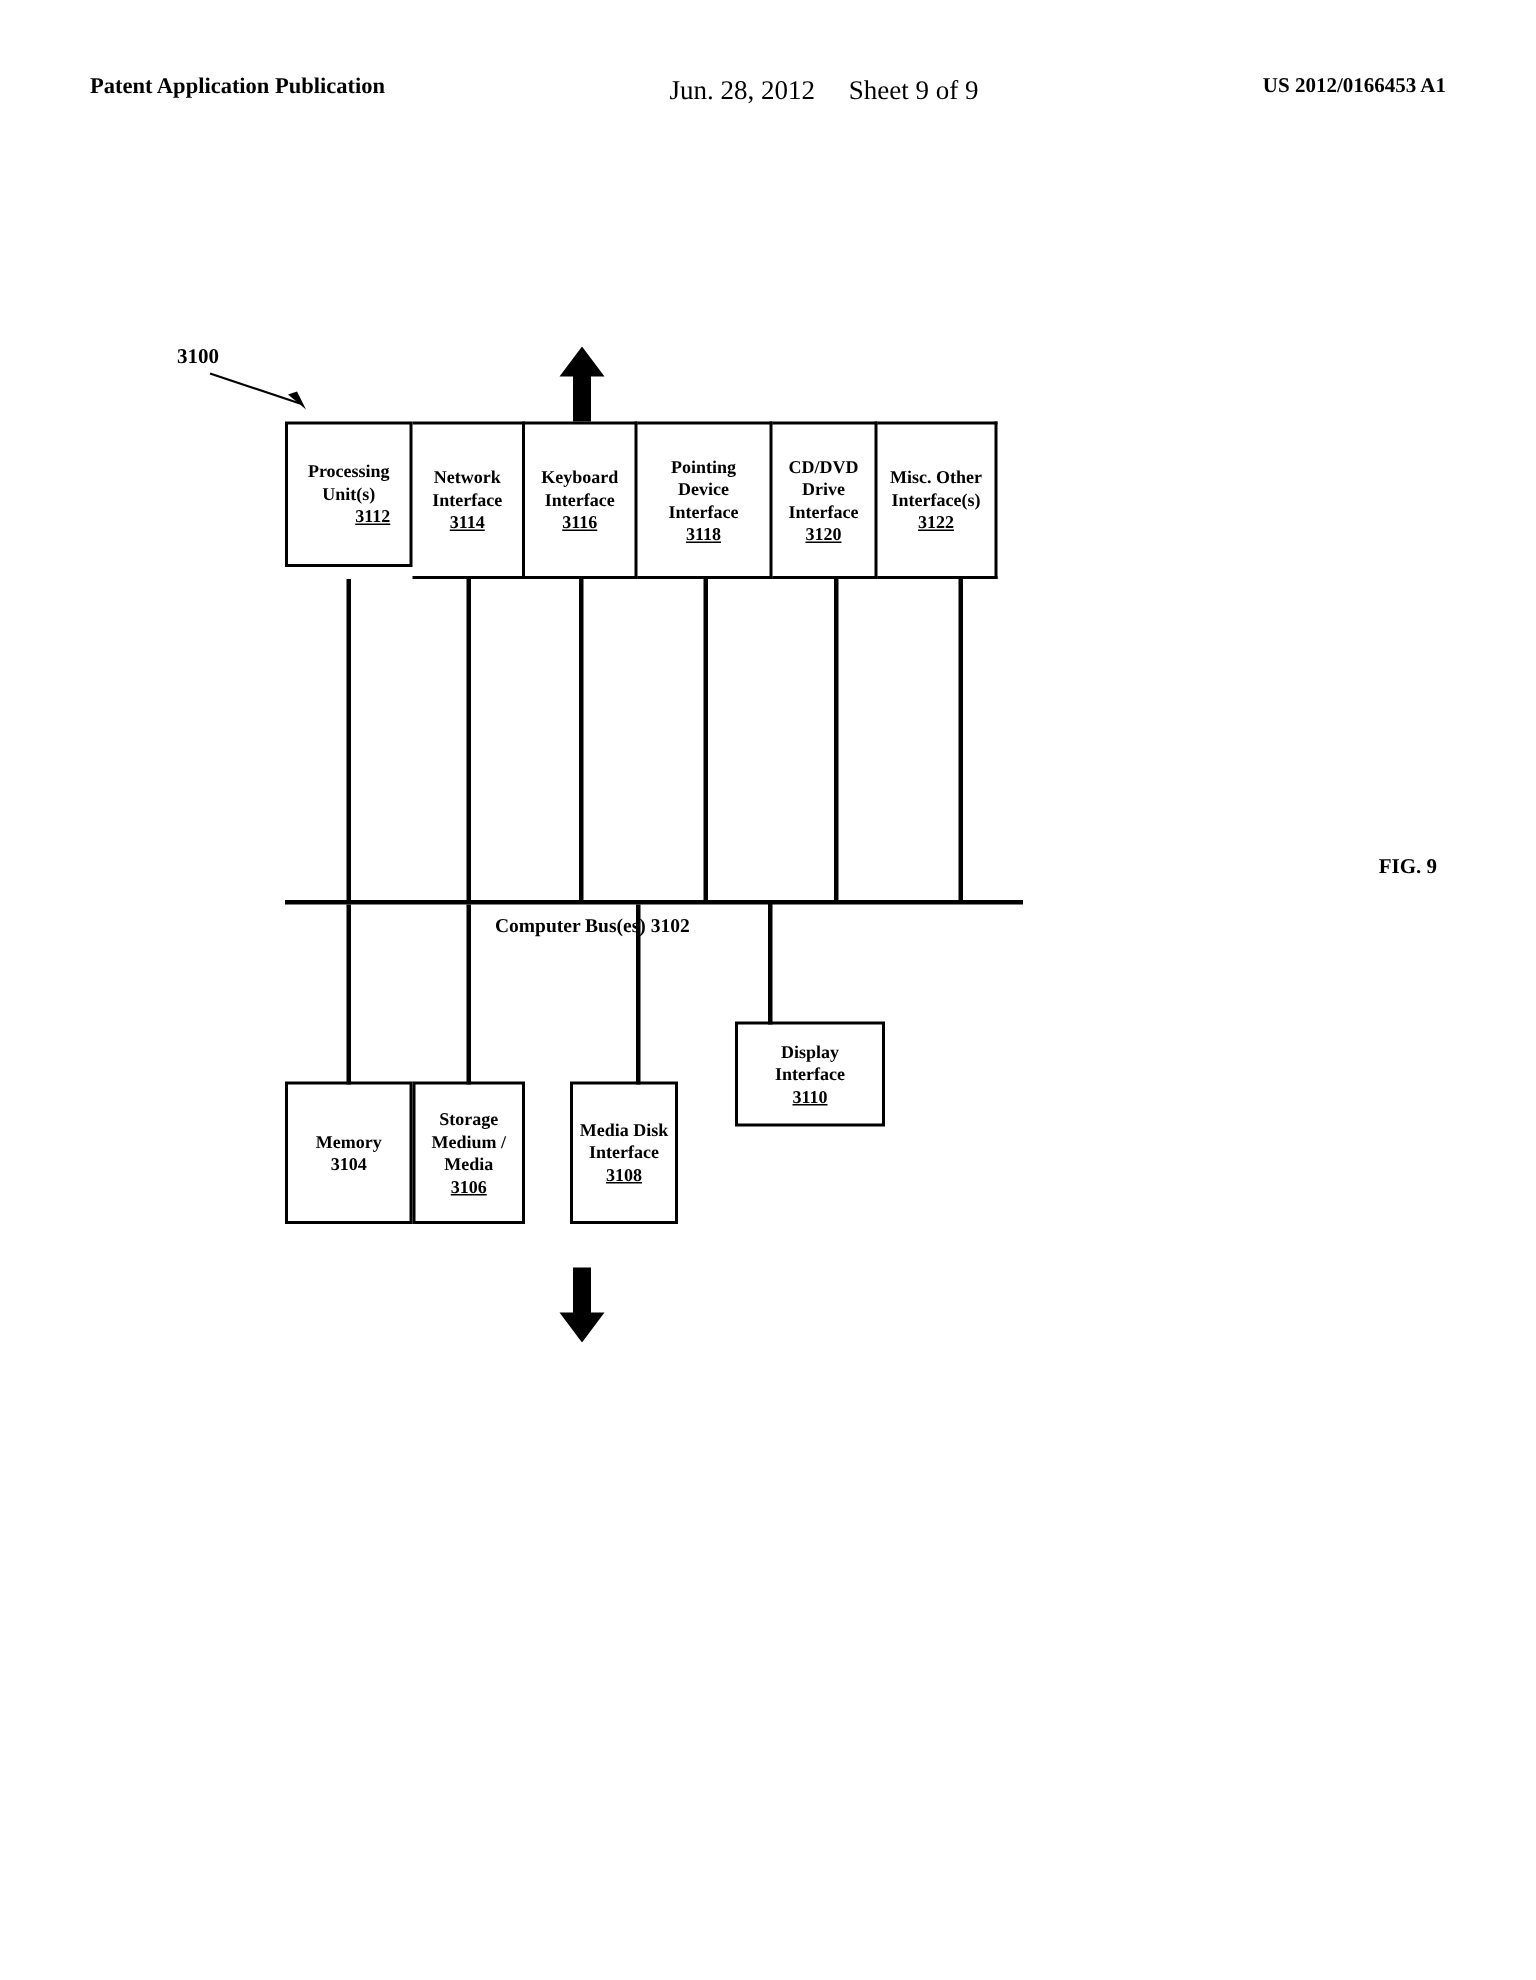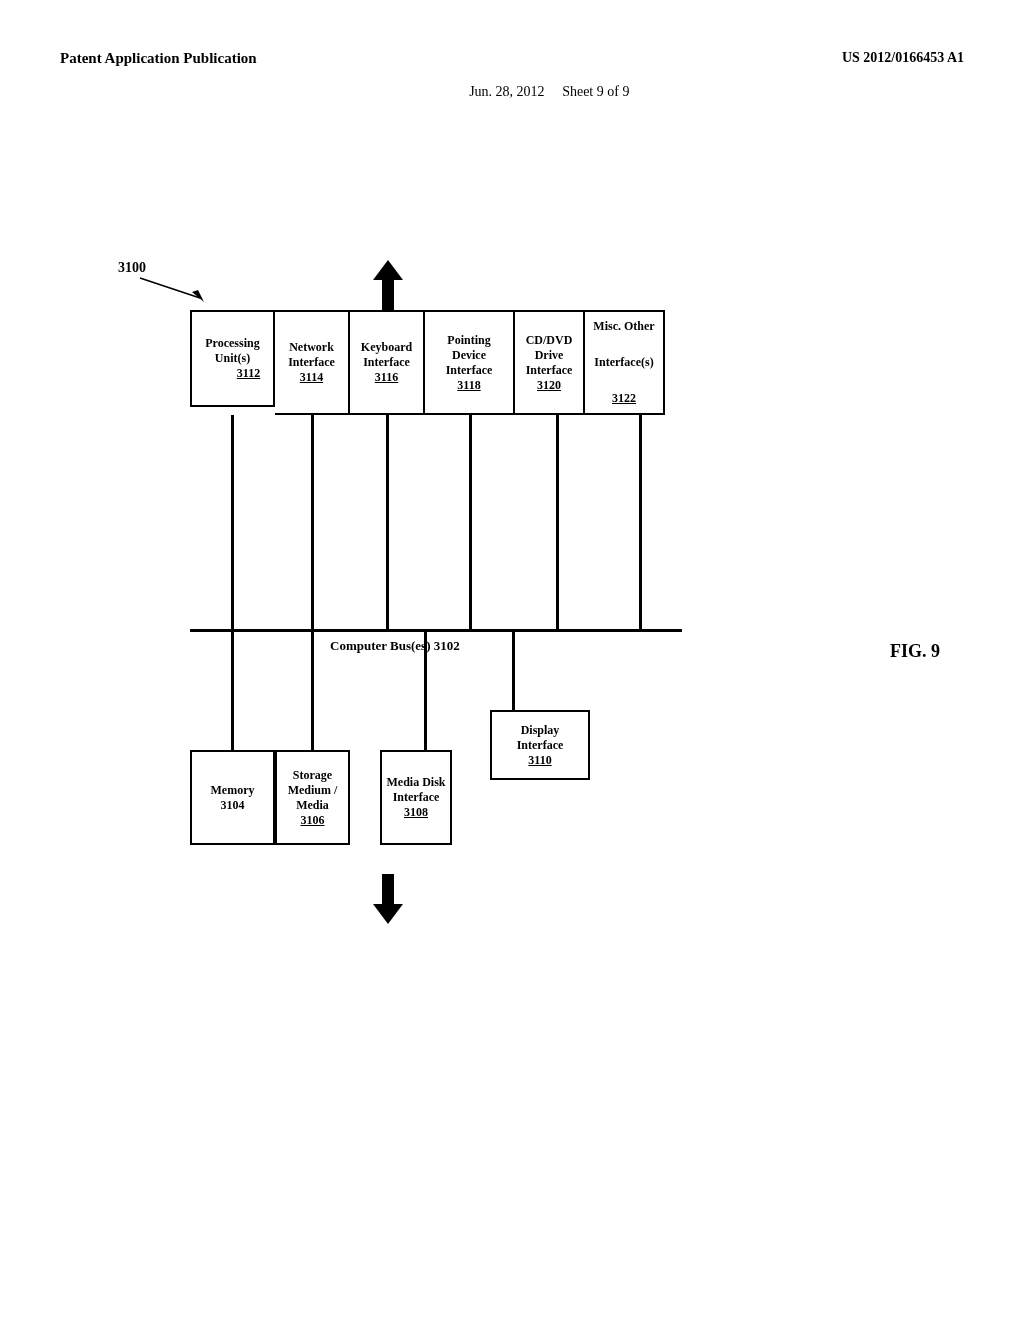--- a/index.html
+++ b/index.html
@@ -20,22 +20,21 @@
       font-size: 14px;
     }
 
     .header-left {
       font-weight: bold;
       font-size: 15px;
     }
 
     .header-center {
       text-align: center;
-      font-size: 14px;
-      margin-top: 34px;
+      font-size: 18px;
     }
 
     .header-right {
       font-size: 14px;
       font-weight: bold;
     }
 
     .diagram-area {
       position: relative;
       width: 100%;
@@ -50,21 +49,21 @@
   <div class="header-center">
     <span>Jun. 28, 2012</span>
     &nbsp;&nbsp;&nbsp;
     <span>Sheet 9 of 9</span>
   </div>
   <div class="header-right">US 2012/0166453 A1</div>
 </div>
 
 <div class="diagram-area">
 
-  <div style="position:absolute; right:84px; top:480px; font-size:18px; font-weight:bold; font-family:'Times New Roman',serif;margin-top:41px;">FIG. 9</div>
+  <div style="position:absolute; right:66px; top:480px; font-size:14px; font-weight:bold; font-family:'Times New Roman',serif;">FIG. 9</div>
 
   <div style="position:absolute; left:130px; top:148px; font-size:14px; font-family:'Times New Roman',serif;">
     <svg width="90" height="40">
       <line x1="10" y1="10" x2="70" y2="30" stroke="#000" stroke-width="1.5"></line>
       <polygon points="62,24 74,34 68,22" fill="#000"></polygon>
     </svg>
   </div>
   <div style="position:absolute; left:118px; top:140px; font-size:14px; font-weight:bold; font-family:'Times New Roman',serif;">3100</div>
 
   <svg style="position:absolute; left:368px; top:140px;" width="40" height="70">
@@ -97,21 +96,21 @@
       <span>Interface</span>
       <span style="text-decoration:underline;">3118</span>
     </div>
 
     <div style="border:2px solid #000; border-left:none; width:70px; height:105px; display:flex; flex-direction:column; align-items:center; justify-content:center; text-align:center; padding:4px; font-size:12px; font-weight:bold; font-family:'Times New Roman',serif;">
       <span>CD/DVD Drive</span>
       <span>Interface</span>
       <span style="text-decoration:underline;text-align:right;">3120</span>
     </div>
 
-    <div style="border:2px solid #000; border-left:none; width:80px; height:105px; display:flex; flex-direction:column; align-items:center; justify-content:center; text-align:center; padding:4px; font-size:12px; font-weight:bold; font-family:'Times New Roman',serif;gap:21px;">
+    <div style="border:2px solid #000; border-left:none; width:80px; height:105px; display:flex; flex-direction:column; align-items:center; justify-content:center; text-align:center; padding:4px; font-size:12px; font-weight:bold; font-family:'Times New Roman',serif;">
       <span>Misc. Other</span>
       <span>Interface(s)</span>
       <span style="text-decoration:underline;">3122</span>
     </div>
 
   </div>
 
   <div style="position:absolute; left:231px; top:295px; width:3px; height:215px; background:#000;"></div>
 
   <div style="position:absolute; left:311px; top:295px; width:3px; height:215px; background:#000;"></div>

